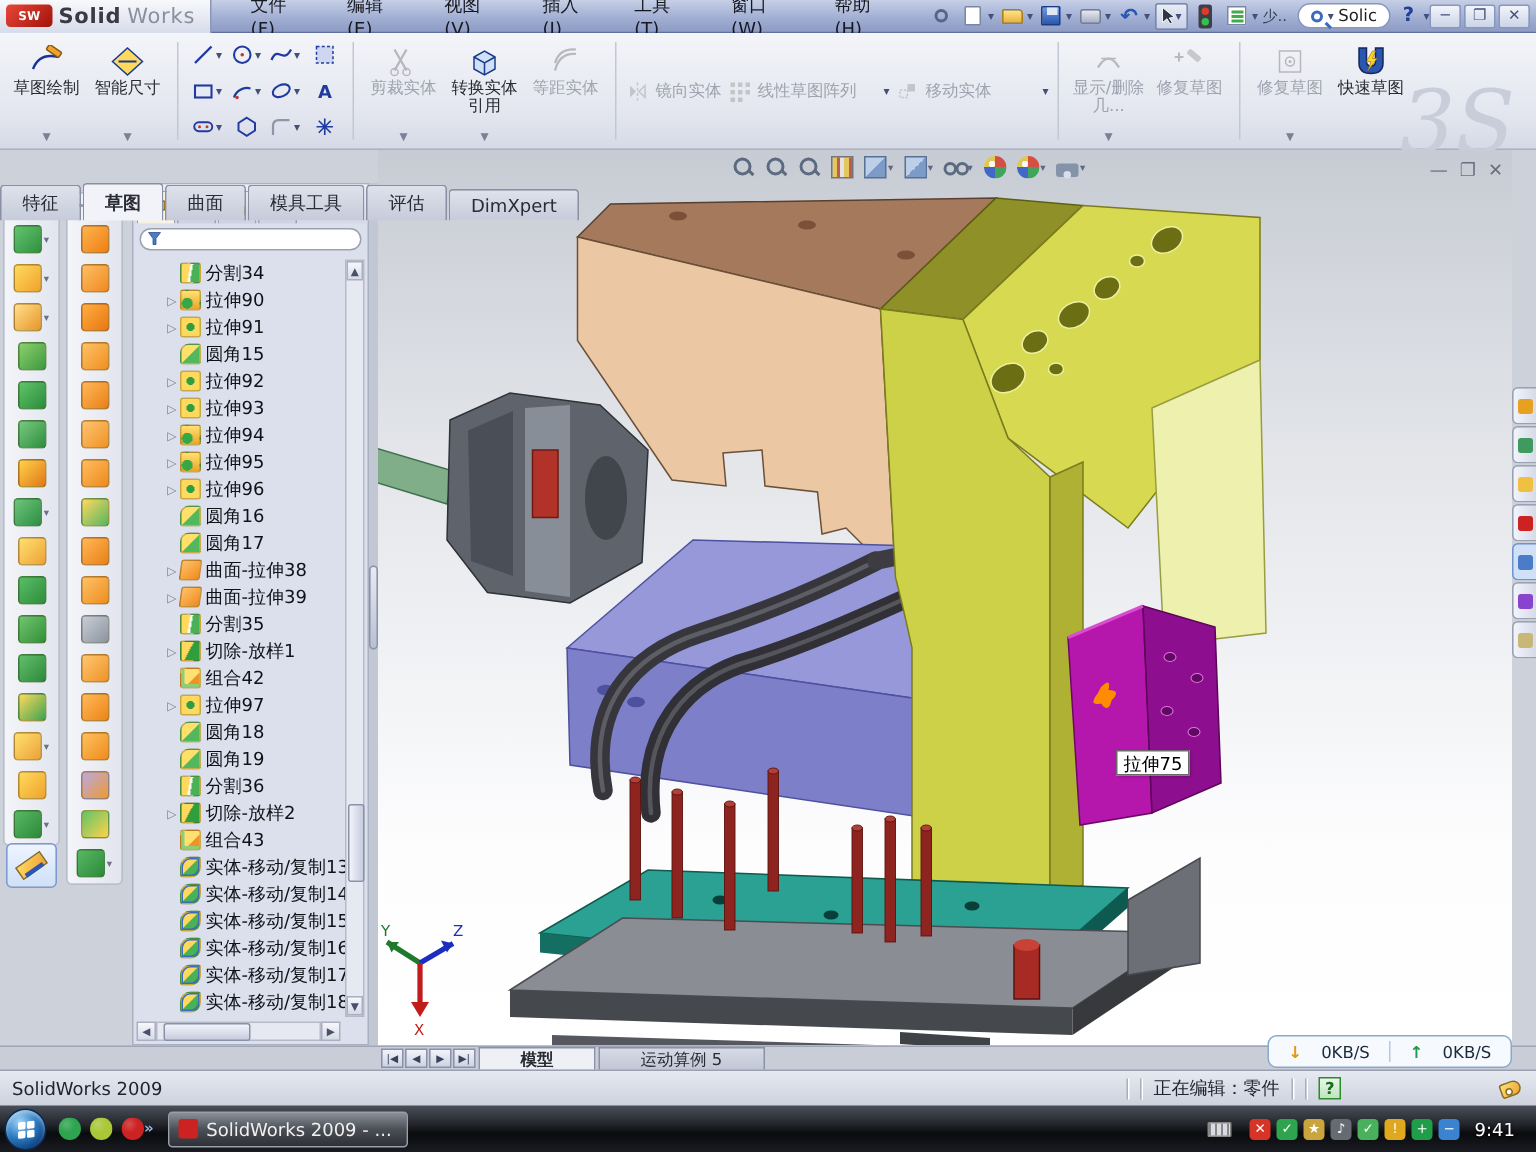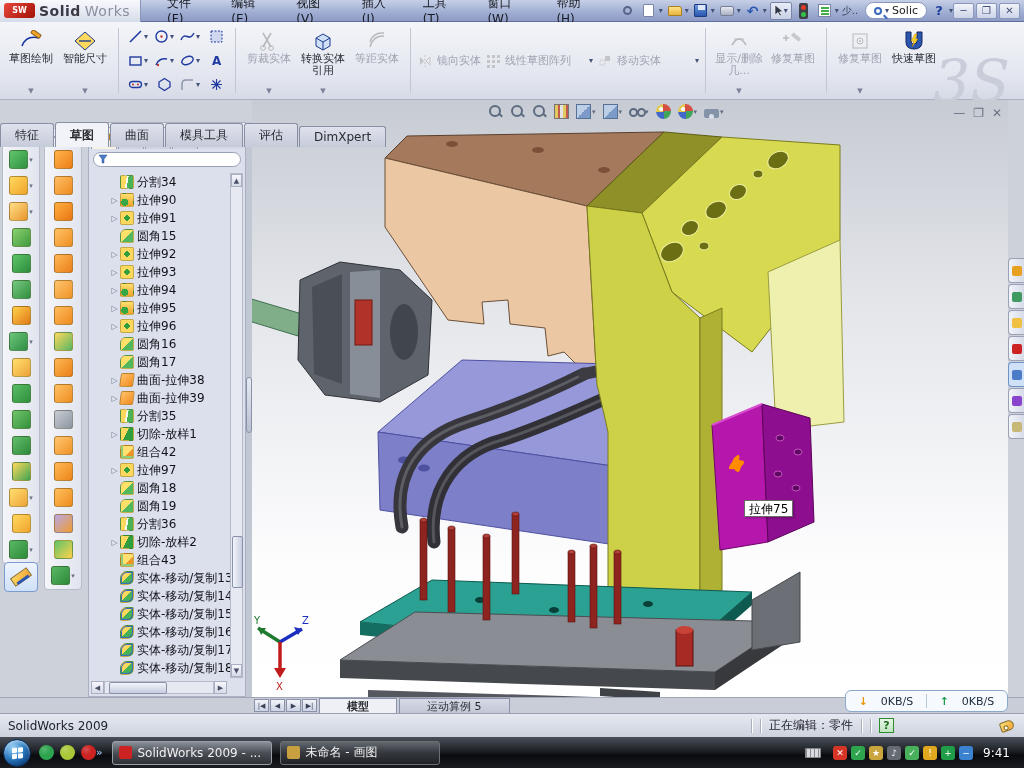--- a/index.html
+++ b/index.html
@@ -1047,24 +1047,20 @@
       <span class="ql" style="background: radial-gradient(circle at 35% 30%, rgba(255, 255, 255, 0.2), transparent 40%), rgb(46, 164, 79);"></span>
       <span class="ql" style="background: radial-gradient(circle at 35% 30%, rgba(255, 255, 255, 0.2), transparent 40%), rgb(168, 200, 56);"></span>
       <span class="ql" style="background: radial-gradient(circle at 35% 30%, rgba(255, 255, 255, 0.2), transparent 40%), rgb(204, 34, 34);"></span>
     </div>
   <span id="qlchev">»</span>
   <div id="tasks">
       <span class="task active">
         <span class="tic" style="background: rgb(204, 34, 34);"></span>
         <span>SolidWorks 2009 - ...</span>
       </span>
-      <span class="task">
-        <span class="tic" style="background: rgb(200, 160, 64);"></span>
-        <span>未命名 - 画图</span>
-      </span>
     </div>
   <div id="tray">
     <span class="kb-ic"></span>
     <span id="trayicons" style="display:flex;gap:4px">
         <span class="tico2" style="background: rgb(214, 52, 38);">✕</span>
         <span class="tico2" style="background: rgb(46, 164, 79);">✓</span>
         <span class="tico2" style="background: rgb(202, 165, 61);">★</span>
         <span class="tico2" style="background: rgb(102, 107, 115);">♪</span>
         <span class="tico2" style="background: rgb(73, 176, 92);">✓</span>
         <span class="tico2" style="background: rgb(224, 168, 30);">!</span>

